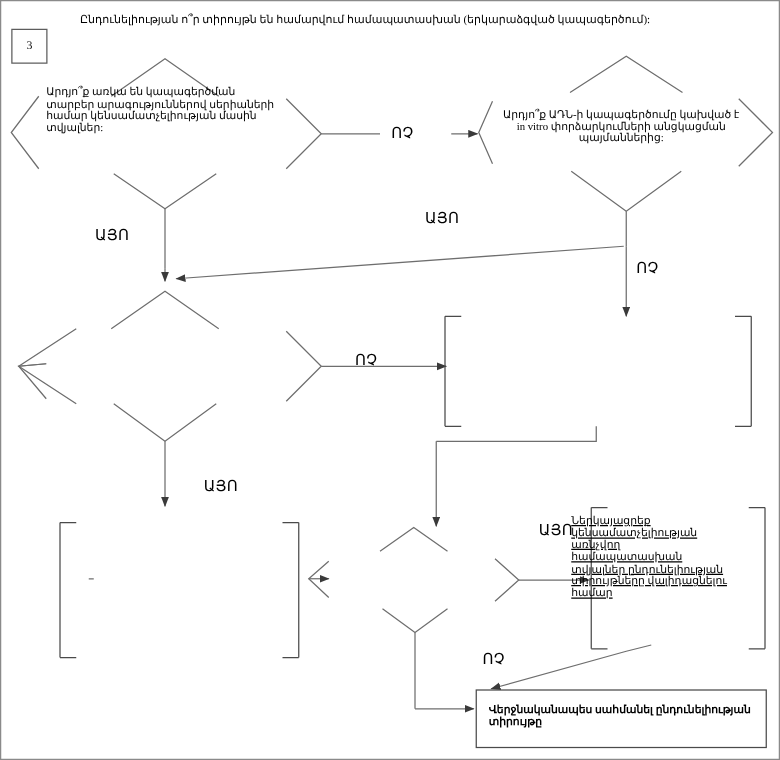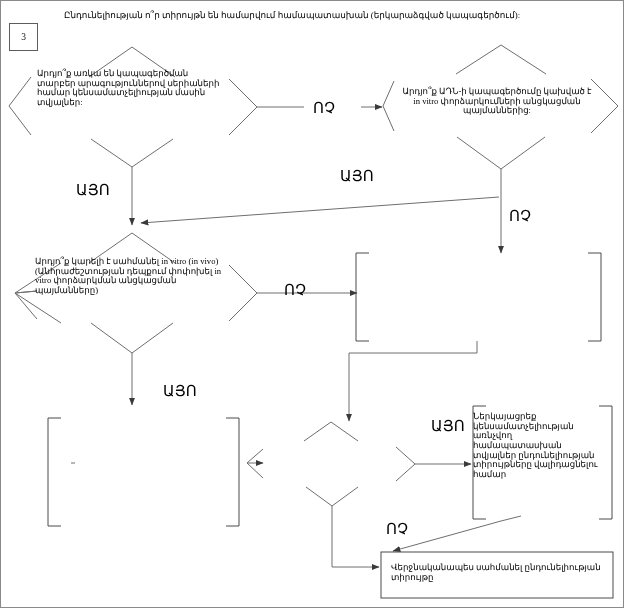--- a/index.html
+++ b/index.html
@@ -24,21 +24,21 @@
   .txt{
     position:absolute;
     text-align:left;
     line-height:1.12;
     font-size:8.6px;
     color:#000;
     box-sizing:border-box;
   }
   .lbl{
     position:absolute;
-    font-size:15px;
+    font-size:12px;
     font-family:"Liberation Serif", serif;
     color:#000;
     letter-spacing:.2px;
     white-space:nowrap;
   }
   .title{
     position:absolute;
     left:63px;top:9px;width:545px;
     font-size:8.8px;
     line-height:1.2;
@@ -142,32 +142,29 @@
   </svg>
 
   <div class="txt" style="left:36px;top:68px;width:190px;">
     <span>Արդյո՞ք առկա են կապագերծման տարբեր արագություններով սերիաների համար կենսամատչելիության մասին տվյալներ:</span>
   </div>
 
   <div class="txt" style="left:400px;top:86px;width:192px;text-align:center;">
     <span>Արդյո՞ք ԱԴՆ-ի կապագերծումը կախված է in vitro փորձարկումների անցկացման պայմաններից:</span>
   </div>
 
-  <div class="txt" style="left:34px;top:256px;width:194px;">
-    <span>Արդյո՞ք կարելի է սահմանել in vitro (in vivo) (Անհրաժեշտության դեպքում փոփոխել in vitro փորձարկման անցկացման պայմանները)</span>
-  </div>
 
 
 
 
-  <div class="txt" style="left:472px;top:411px;width:128px;">
+  <div class="txt" style="left:456px;top:411px;width:128px;text-decoration:underline;">
     <span>Ներկայացրեք կենսամատչելիության առնչվող համապատասխան տվյալներ ընդունելիության տիրույթները վալիդացնելու համար</span>
   </div>
 
-  <div class="txt" style="left:390px;top:562px;width:212px;">
+  <div class="txt" style="left:390px;top:562px;width:212px;font-weight:bold;">
     <span>Վերջնականապես սահմանել ընդունելիության տիրույթը</span>
   </div>
 
   <div class="lbl" style="left:312px;top:98px;">ՈՉ</div>
 
   <div class="lbl" style="left:75px;top:180px;">ԱՅՈ</div>
 
   <div class="lbl" style="left:339px;top:166px;">ԱՅՈ</div>
 
   <div class="lbl" style="left:508px;top:206px;">ՈՉ</div>

